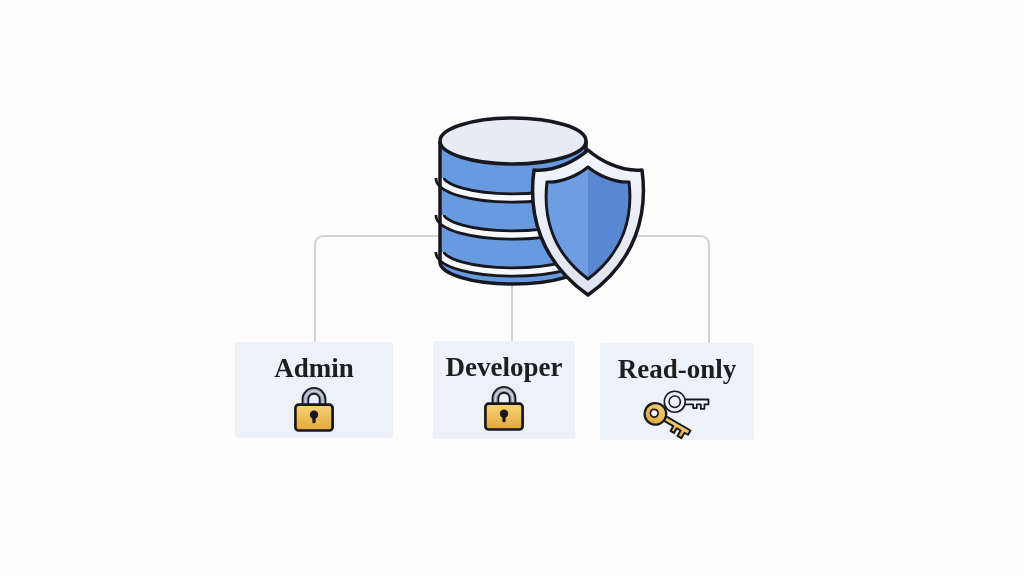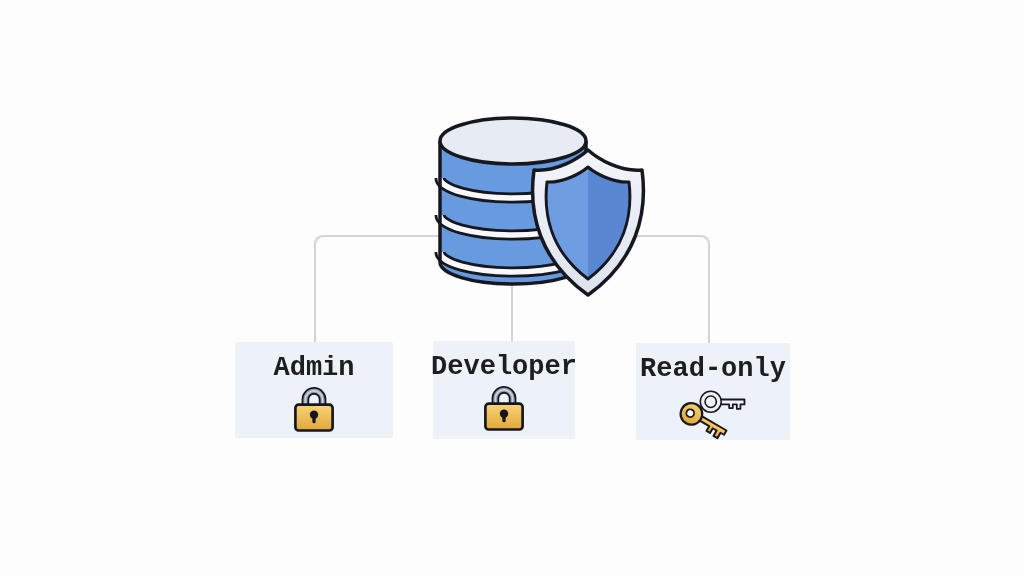--- a/index.html
+++ b/index.html
@@ -1,31 +1,31 @@
 <!DOCTYPE html>
 <html><head>
 <meta charset="utf-8">
 <style>
   html,body{margin:0;padding:0;background:#fdfdfe;}
   .stage{
     position:relative;width:1024px;height:576px;overflow:hidden;
     background:#fdfdfe;
-    font-family:Liberation Mono, monospace;
+    font-family:Liberation Serif, serif;
   }
   .connectors{position:absolute;left:0;top:0;z-index:1;}
   .hero{position:absolute;left:420px;top:104px;width:250px;height:204px;z-index:3;}
   .role-card{
     position:absolute;z-index:2;
     background:#edf2f9;border-radius:2px;
     display:flex;flex-direction:column;align-items:center;
     padding-top:11px;box-sizing:border-box;
   }
   .role-card.admin{left:235px;top:342px;width:158px;height:96px;}
   .role-card.developer{left:433px;top:341px;width:142px;height:98px;}
-  .role-card.readonly{left:636px;top:343px;width:154px;height:97px;}
+  .role-card.readonly{left:600px;top:343px;width:154px;height:97px;}
   .role-label{
     font-size:27px;font-weight:600;color:#1e1e20;line-height:1.15;
     margin-bottom:1px;white-space:nowrap;
   }
   .role-icon{display:block;}
 </style>
 </head>
 <body>
 
 <div class="stage">

